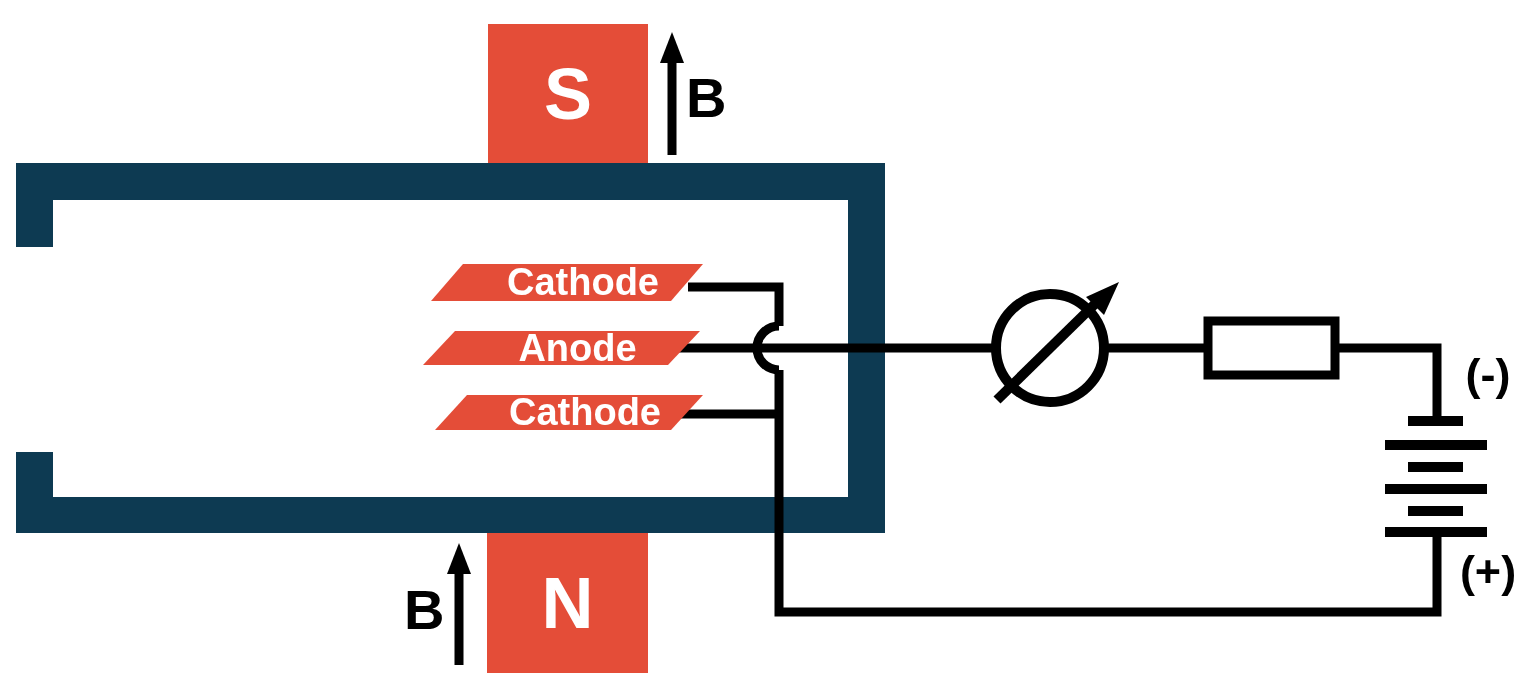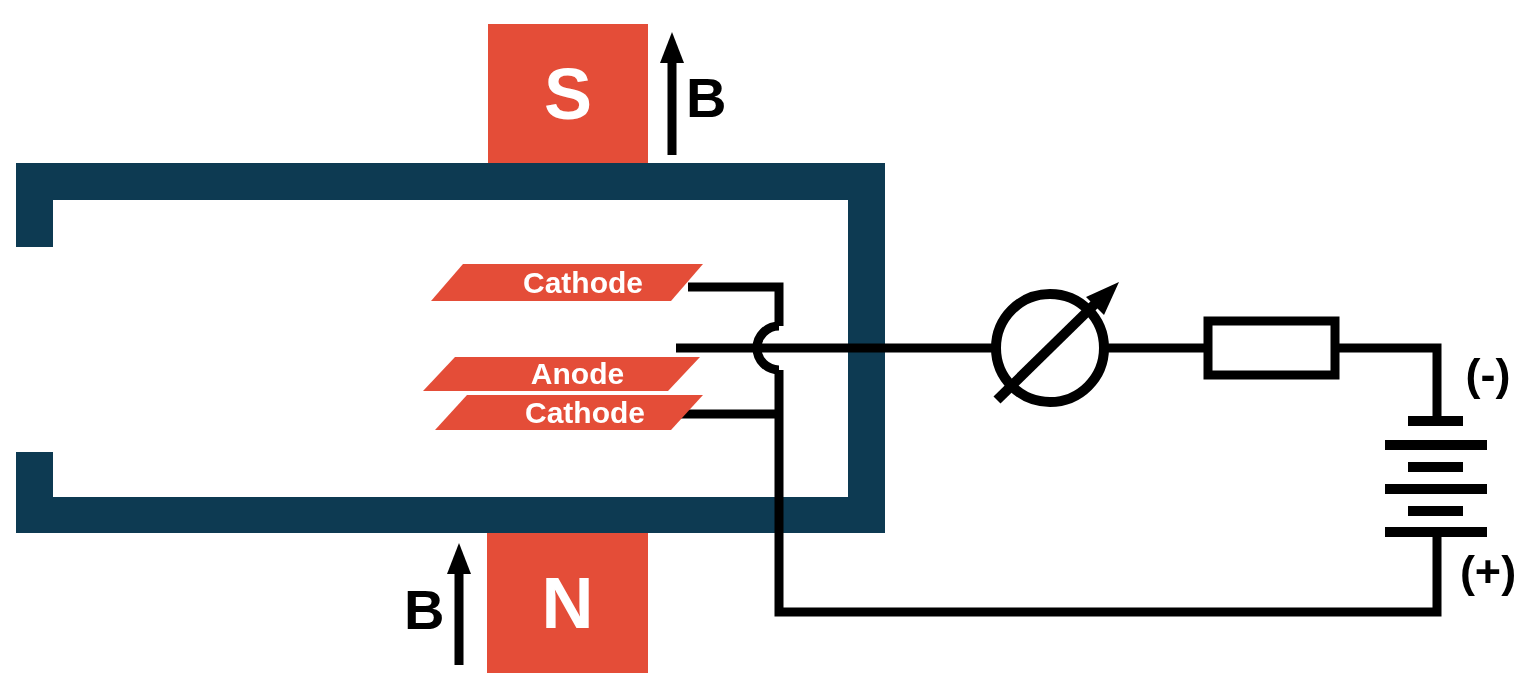--- a/index.html
+++ b/index.html
@@ -35,27 +35,27 @@
     display: flex; align-items: center; justify-content: center;
   }
   #magnet-s { left: 488px; top: 24px;  width: 160px; height: 139px; }
   #magnet-n { left: 487px; top: 533px; width: 161px; height: 140px; }
 
   
   .electrode {
     position: absolute; z-index: 3;
     background: var(--magnet-red, #E44D38);
     color: var(--label-white, #fff);
-    font-weight: bold; font-size: 30px;
+    font-weight: bold; font-size: 38px;
     display: flex; align-items: center; justify-content: center;
     padding-left: 32px; box-sizing: border-box;
     clip-path: polygon(32px 0, 100% 0, calc(100% - 32px) 100%, 0 100%);
   }
   #electrode-cathode-top    { left: 431px; top: 264px; width: 272px; height: 37px; }
-  #electrode-anode          { left: 423px; top: 331px; width: 277px; height: 34px; margin-top: 26px; }
+  #electrode-anode          { left: 423px; top: 331px; width: 277px; height: 34px; }
   #electrode-cathode-bottom { left: 435px; top: 395px; width: 268px; height: 35px; }
 
   
   .biglabel { position: absolute; z-index: 3; font-weight: bold; color: #000; line-height: 1; }
   #label-b-top    { left: 686px;  top: 70px;  font-size: 56px; }
   #label-b-bottom { left: 404px;  top: 582px; font-size: 56px; }
   #label-neg { left: 1443px; top: 352px; width: 90px; font-size: 45px; text-align: center; }
   #label-pos { left: 1443px; top: 549px; width: 90px; font-size: 45px; text-align: center; }
 </style>
 </head>

